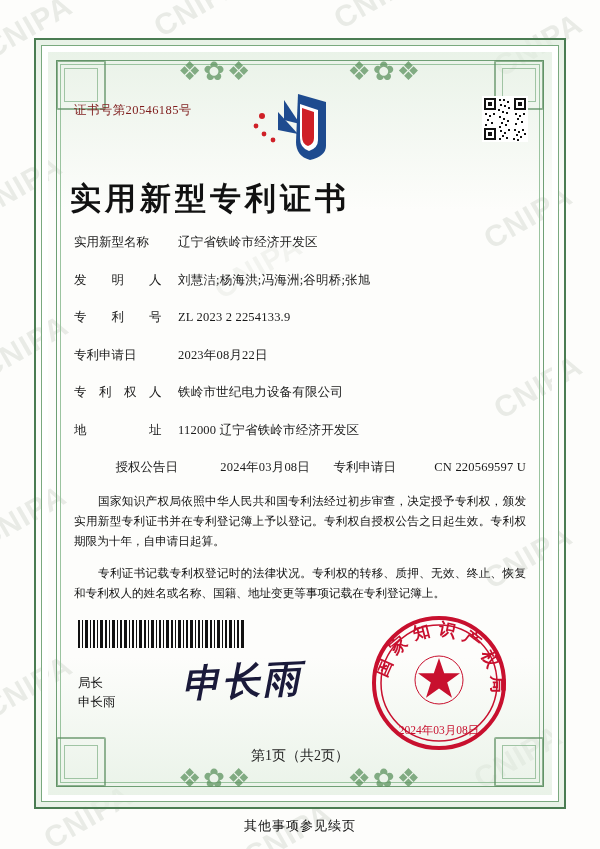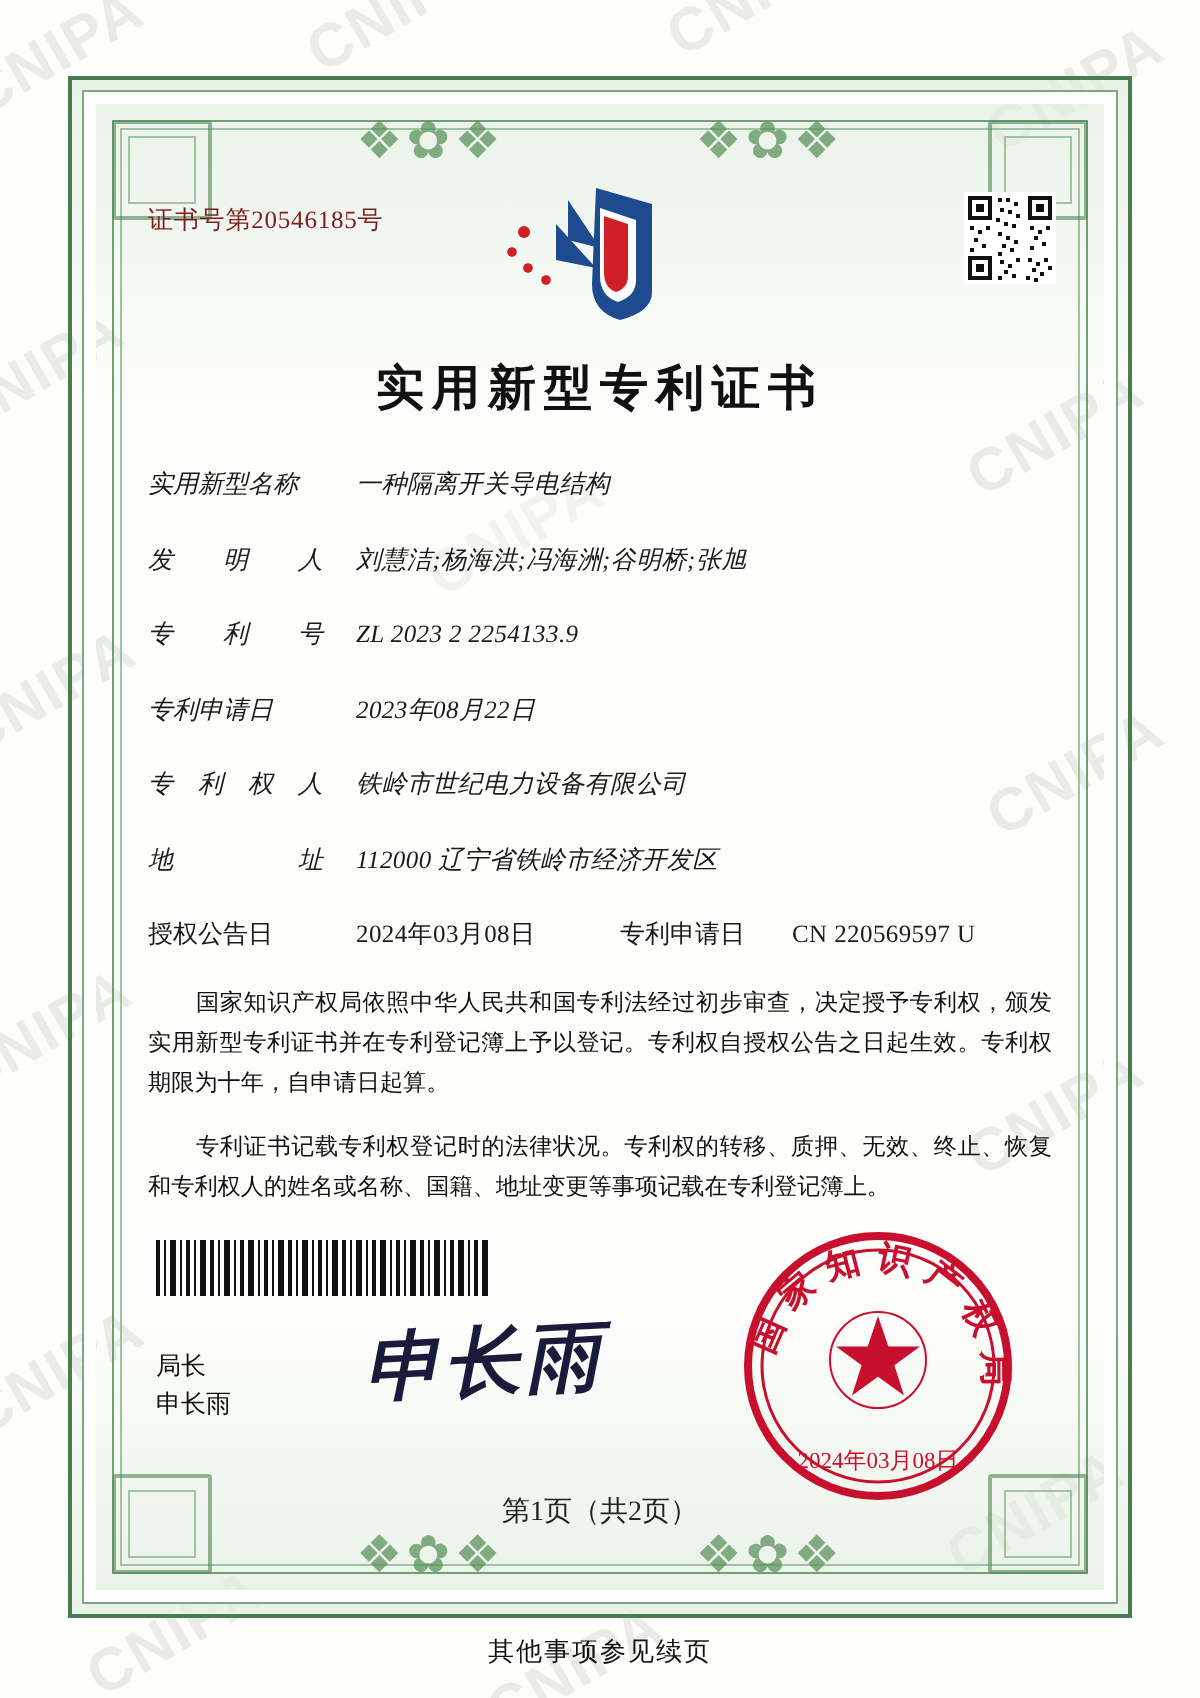--- a/index.html
+++ b/index.html
@@ -102,50 +102,48 @@
     transform:translateX(-50%);
     width:120px;height:72px;
   }
   .qr{
     position:absolute;right:2px;top:22px;
     width:46px;height:46px;
     background:#fff;
   }
   .title{
     position:absolute;left:0;right:0;top:104px;
-    text-align:center;
-    font-size:24px;
+    font-size:31px;
     font-weight:bold;
     letter-spacing:4px;
     color:#111;
     font-family:"Liberation Serif", serif;
   }
   .fields{
     position:absolute;left:4px;right:4px;top:160px;
     font-size:12.5px;color:#1a1a1a;
   }
   .frow{
     display:flex;
     align-items:baseline;
     margin-bottom:20.5px;
-    font-style:italic;
   }
   .flabel{
     width:104px;
     flex:0 0 104px;
     letter-spacing:0px;
     color:#1a1a1a;
   }
   .fvalue{
     flex:1;
     color:#1a1a1a;
     letter-spacing:.2px;
   }
   .frow-2col{
-    display:flex;align-items:baseline;margin-bottom:4px;
+    display:flex;align-items:baseline;margin-bottom:4px;text-align:right;
   }
   .col-a{display:flex;flex:0 0 236px;align-items:baseline;}
   .col-b{display:flex;flex:1;align-items:baseline;}
   .col-b .flabel{width:86px;flex:0 0 86px;}
 
   .para{
     position:absolute;left:4px;right:4px;top:418px;
     font-size:11.6px;
     line-height:20px;
     color:#111;
@@ -302,21 +300,21 @@
         </g>
       </svg>
     </div>
 
     <div class="title">实用新型专利证书</div>
 
     <div class="fields">
 
       <div class="frow">
         <div class="flabel">实用新型名称</div>
-        <div class="fvalue">一种隔离开关导电结构</div>
+        <div class="fvalue">辽宁省铁岭市经济开发区</div>
       </div>
 
       <div class="frow">
         <div class="flabel">发　　明　　人</div>
         <div class="fvalue">刘慧洁;杨海洪;冯海洲;谷明桥;张旭</div>
       </div>
 
       <div class="frow">
         <div class="flabel">专　　利　　号</div>
         <div class="fvalue">ZL 2023 2 2254133.9</div>

